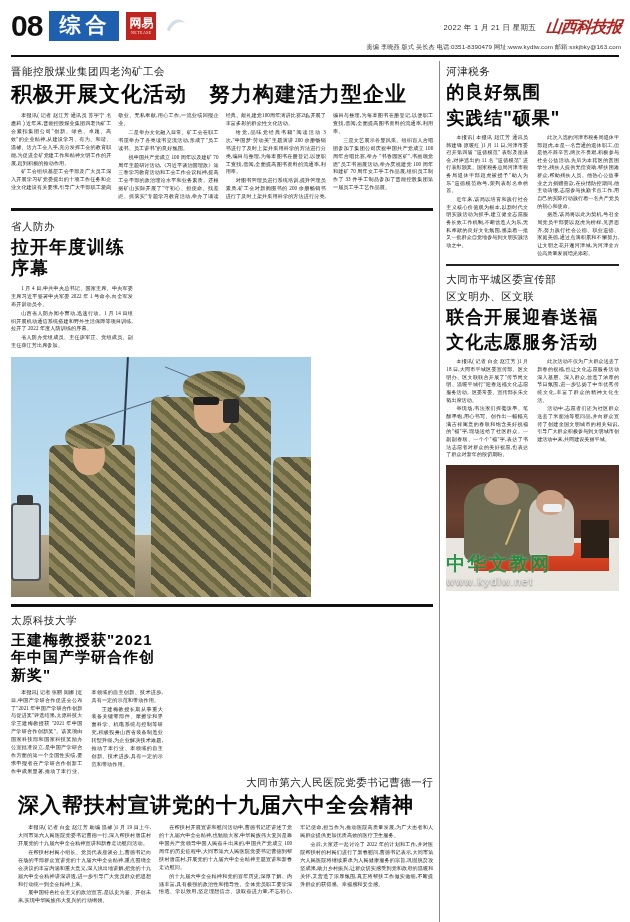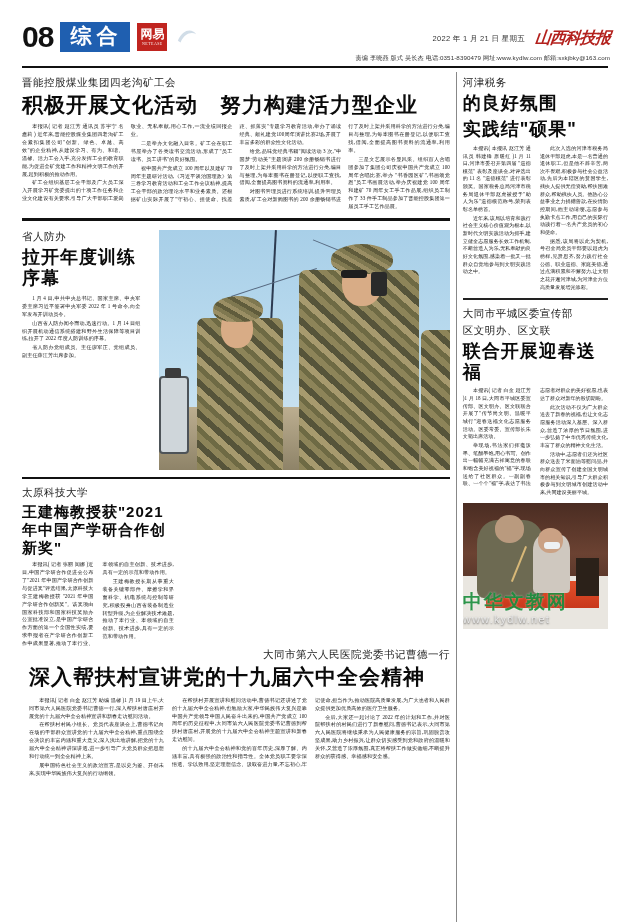--- a/index.html
+++ b/index.html
@@ -7,21 +7,21 @@
     width: 630px; height: 922px;
     background: #ffffff;
     font-family: "Liberation Serif", "DejaVu Serif", serif;
     color: #161616;
     overflow: hidden;
   }
   #page {
     position: relative;
     width: 630px; height: 922px;
     background: #fff;
-    padding: 12px;
+    padding: 1px;
   }
 
   
   .masthead {
     position: relative;
     height: 52px;
     padding: 10px 8px 0 10px;
     display: flex;
     align-items: flex-start;
     justify-content: space-between;
@@ -267,21 +267,21 @@
           <p>祝中国共产党成立 100 周年以及建矿 70 周年主题研讨活动,《习近平谈治国理政》第三卷学习教育活动和工会工作会议精神,提高工会干部的政治理论水平和业务素质。还根据矿山实际开展了"守初心、担使命、找差距、抓落实"专题学习教育活动,举办了诵读经典、献礼建党100周年演讲比赛2场,开展了丰富多彩的群众性文化活动。</p>
           <p>给党,品味党经典书籍"阅读活动 3 次,"中国梦·劳动美"主题演讲 200 余册畅销书进行了及时上架并采用科学的方法进行分类,编目与整理,为每本图书在册登记,以便职工查找,借阅,全面提高图书资料的流通率,利用率。</p>
           <p>对图书管理员进行系统培训,提升管理员素质,矿工会对新购图书的 200 余册畅销书进行了及时上架并采用科学的方法进行分类,编目与整理,为每本图书在册登记,以便职工查找,借阅,全面提高图书资料的流通率,利用率。</p>
           <p>三是文艺展示各显风采。组织百人合唱团参加了集团公司庆祝中国共产党成立 100 周年合唱比赛,举办 "书香园区矿",书画颂党恩"员工书画展活动,举办庆祝建党 100 周年和建矿 70 周年女工手工作品展,组织员工制作了 33 件手工制品参加了晋能控股集团第一届员工手工艺作品展。</p>
         </div>
       </div>
 
       <div class="hr-heavy"></div>
 
       <div class="art2">
-        <div style="display:flex; gap:18px;">
+        <div style="display:flex; gap:6px;flex-direction:column;">
           <div style="width:122px;">
             <div class="kicker">省人防办</div>
             <div class="headline h-lg" style="margin-bottom:6px;">拉开年度训练序幕</div>
             <div class="body-cols" style="column-count:1;">
               <p>1 月 4 日,中共中央总书记、国家主席、中央军委主席习近平签署中央军委 2022 年 1 号命令,向全军发布开训动员令。</p>
               <p>山西省人防办闻令而动,迅速行动。1 月 14 日组织开展机动通信系统搭建和野外生活保障等项目训练,拉开了 2022 年度人防训练的序幕。</p>
               <p>省人防办党组成员、主任廖军正、党组成员、副主任薛江芳出席参加。</p>
             </div>
           </div>
 
@@ -355,20 +355,21 @@
           <p>据悉,该局将以此为契机,号召全局党员干部要以赵虎为榜样,见贤思齐,努力践行社会公德、职业道德、家庭美德,通过点滴积累和不懈努力,让文明之花开遍河津城,为河津全方位高质量发展增光添彩。</p>
         </div>
       </div>
 
       <div class="hr-med"></div>
 
       <div class="r-art">
         <div class="kicker">大同市平城区委宣传部</div>
         <div class="kicker">区文明办、区文联</div>
         <div class="headline h-lg">联合开展迎春送福</div>
+        <div class="headline h-lg" style="margin-bottom:5px;">文化志愿服务活动</div>
         <div class="body-cols r-body c2">
           <p>本报讯( 记者 白金 赵江芳 )1 月 18 日,大同市平城区委宣传部、区文明办、区文联联合开展了"传节尚文明、温暖平城行"迎春送福文化志愿服务活动。区委常委、宣传部长朱文韬出席活动。</p>
           <p>举现场,书法家们挥毫泼墨、笔酣墨饱,用心书写、创作出一幅幅充满吉祥寓意的春联和饱含美好祝福的"福"字,现场送给了社区群众。一副副春联、一个个"福"字,表达了书法志愿者对群众的美好祝愿,也表达了群众对新年的殷切期盼。</p>
           <p>此次活动不仅为广大群众送去了新春的祝福,也让文化志愿服务活动深入基层、深入群众,营造了浓厚的节日氛围,进一步弘扬了中华优秀传统文化,丰富了群众的精神文化生活。</p>
           <p>活动中,志愿者们还为社区群众送去了米面油等慰问品,并向群众宣传了创建全国文明城市的相关知识,引导广大群众积极参与到文明城市创建活动中来,共同建设美丽平城。</p>
         </div>
 
         <div class="rphoto">
           <div class="rp-table"></div>
           <div class="rp-paper"></div>

